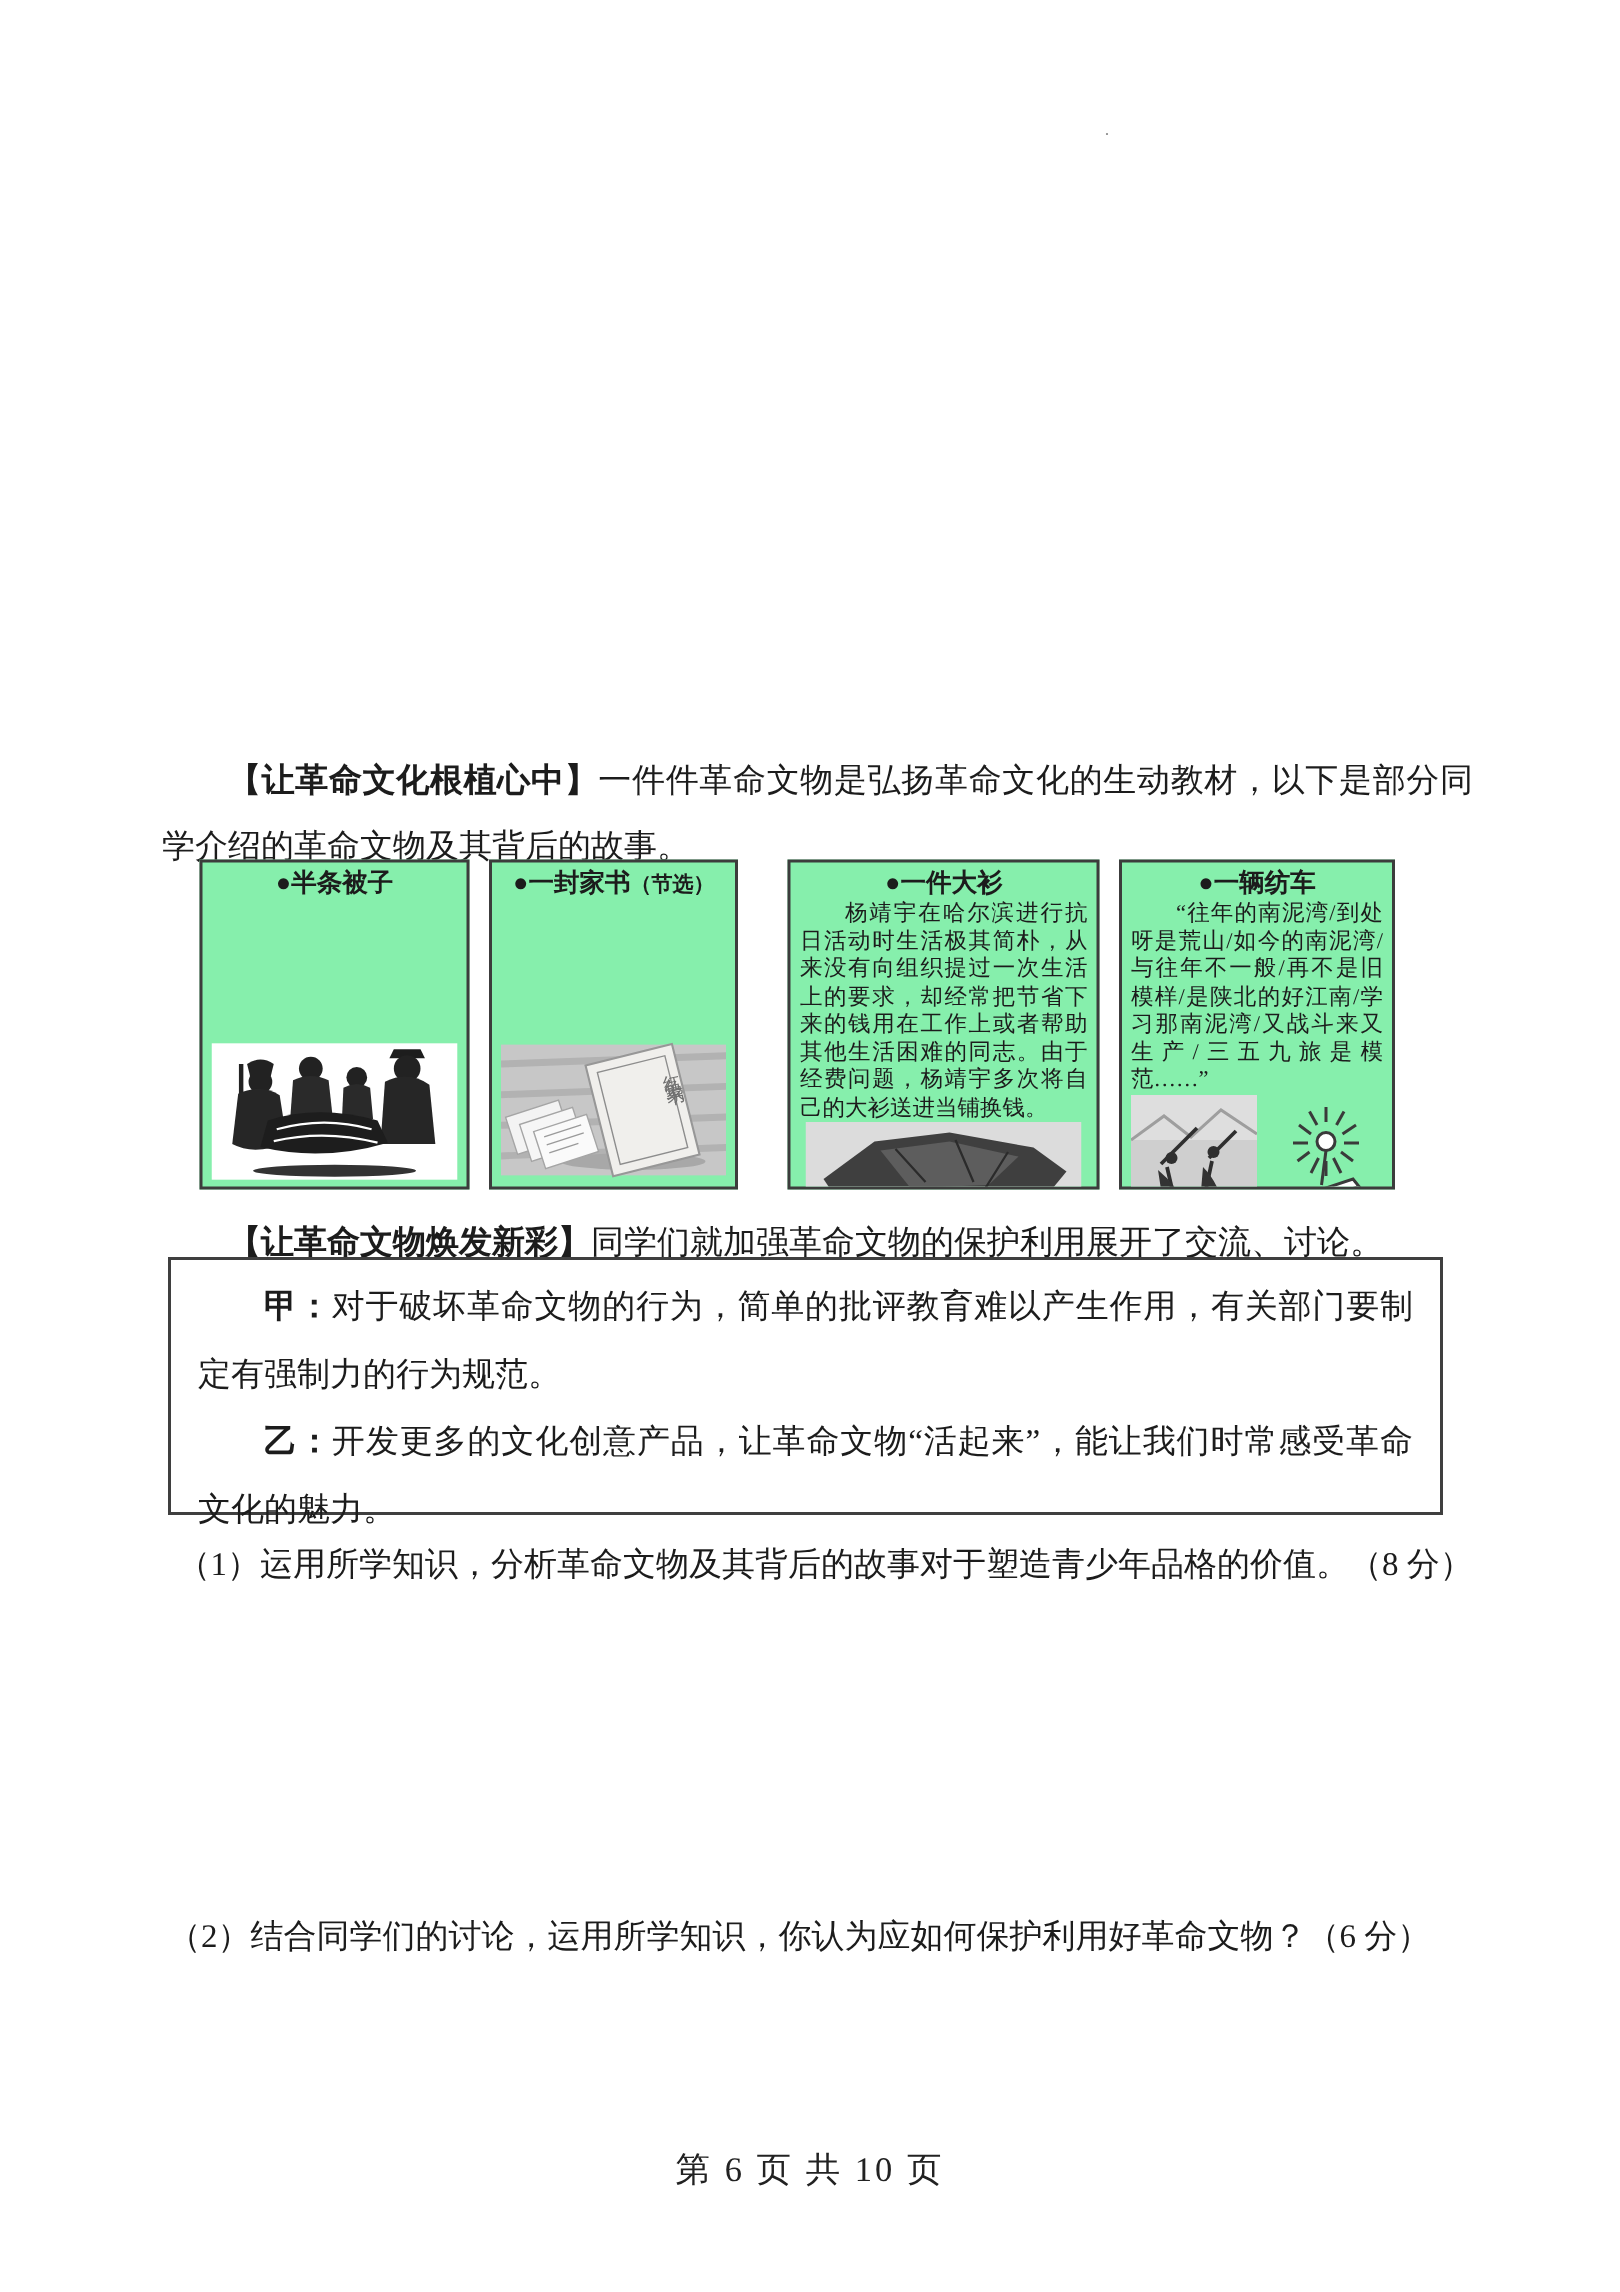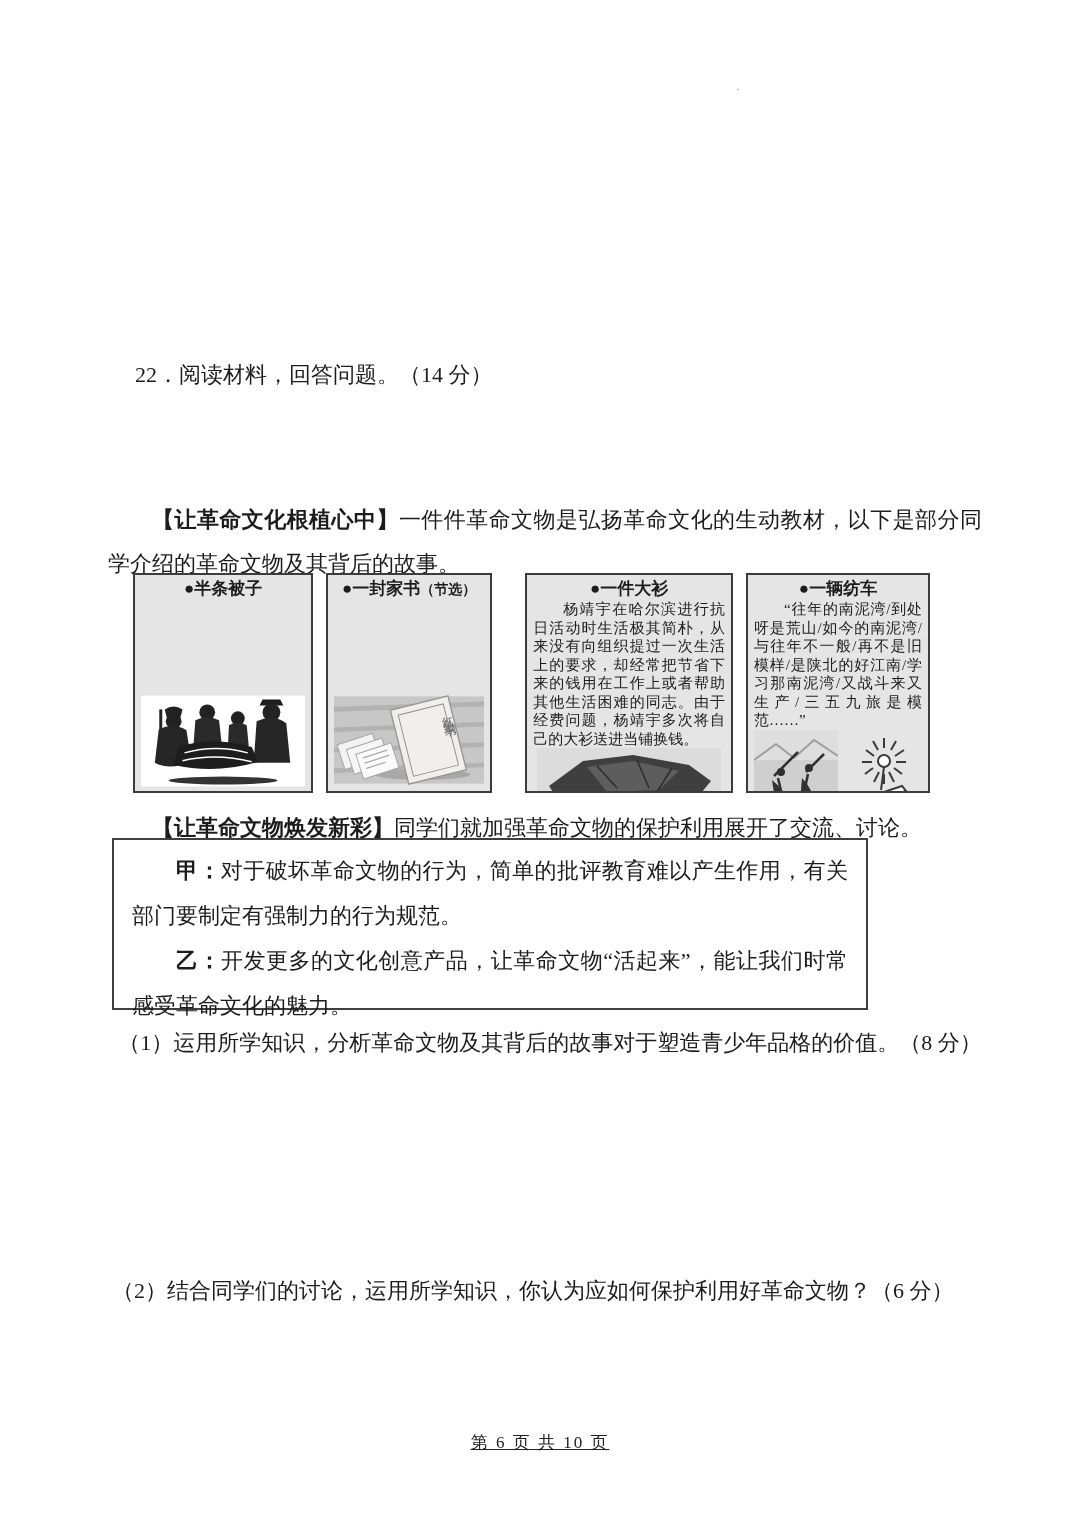--- a/index.html
+++ b/index.html
@@ -12,54 +12,53 @@
   .q-heading { position:absolute; left:135px; top:360px; font-size:22px; white-space:nowrap; }
   .para { position:absolute; left:108px; width:874px; font-size:22px; line-height:47px;
           text-align:justify; text-indent:2em; }
   .intro { top:404px; }
   .sec1  { top:498px; line-height:44px; }
   .sec2  { top:804px; }
   .tag { font-family:"Liberation Sans","DejaVu Sans",sans-serif; font-weight:bold; }
 
   
   .cards { position:absolute; left:133px; top:573px; width:797px; height:220px; display:flex; gap:13px; }
-  .card { box-sizing:border-box; border:2px solid #3c3c3c; background:#e5e5e5; padding:2px 6px 4px 6px;
+  .card { box-sizing:border-box; border:2px solid #3c3c3c; background:#86efac; padding:2px 6px 4px 6px;
           display:flex; flex-direction:column; overflow:hidden; position:relative; }
   .card-1 { width:182px; } .card-2 { width:168px; } .card-3 { width:210px;margin-left:20px; } .card-4 { width:186px; }
   .card-title { text-align:center; font-weight:bold; font-size:17px; line-height:23px;
                 font-family:"Liberation Sans","DejaVu Sans",sans-serif; white-space:nowrap; }
   .card-title .suffix { font-size:14px; }
   .card-body { font-size:15px; line-height:18.5px; text-align:justify; text-indent:2em; }
   .card-fig { margin-top:auto; display:flex; justify-content:center; align-items:flex-end; position:relative; }
   .photo-label { position:absolute; right:30px; top:14px; writing-mode:vertical-rl;
                  font-size:12px; letter-spacing:3px; color:#6f6f6f; transform:rotate(-13deg); }
   .wheel-label { position:absolute; right:6px; bottom:4px; font-size:16px; color:#222; }
 
   
-  .disc-box { position:absolute; left:112px; top:838px; width:756px; height:172px; box-sizing:border-box;
+  .disc-box { position:absolute; left:112px; top:838px; width:850px; height:172px; box-sizing:border-box;
               border:2px solid #3f3f3f; padding:8px 18px 0 18px; }
   .disc-row { font-size:22px; line-height:45px; text-align:justify; text-indent:2em; }
   .disc-row .speaker { font-family:"Liberation Sans","DejaVu Sans",sans-serif; font-weight:bold; }
 
   .subq { position:absolute; left:112px; width:876px; font-size:22px; line-height:34px; }
   .subq1 { top:1026px;text-align:center; }
   .subq2 { top:1274px; }
 
-  .footer { position:absolute; left:0; right:0; top:1431px; text-align:center; font-size:17px;
-            color:#222; letter-spacing:2px;text-decoration:underline; }
+  .footer { position:absolute; left:0; right:0; top:1431px; text-align:center; font-size:23px;
+            color:#222; letter-spacing:2px; }
   svg { display:block; }
 </style>
 </head>
 <body>
 
 <div class="page">
 
   <span class="stray">·</span>
 
-  <div class="q-heading">22．阅读材料，回答问题。（14 分）</div>
 
 
   <div class="para sec1"><span class="tag">【让革命文化根植心中】</span><span>一件件革命文物是弘扬革命文化的生动教材，以下是部分同学介绍的革命文物及其背后的故事。</span></div>
 
   <div class="cards">
 
     <div class="card card-1">
       <div class="card-title"><span>●</span><span>半条被子</span></div>
       <div class="card-fig">
         <svg width="166" height="92" viewBox="0 0 166 92">

